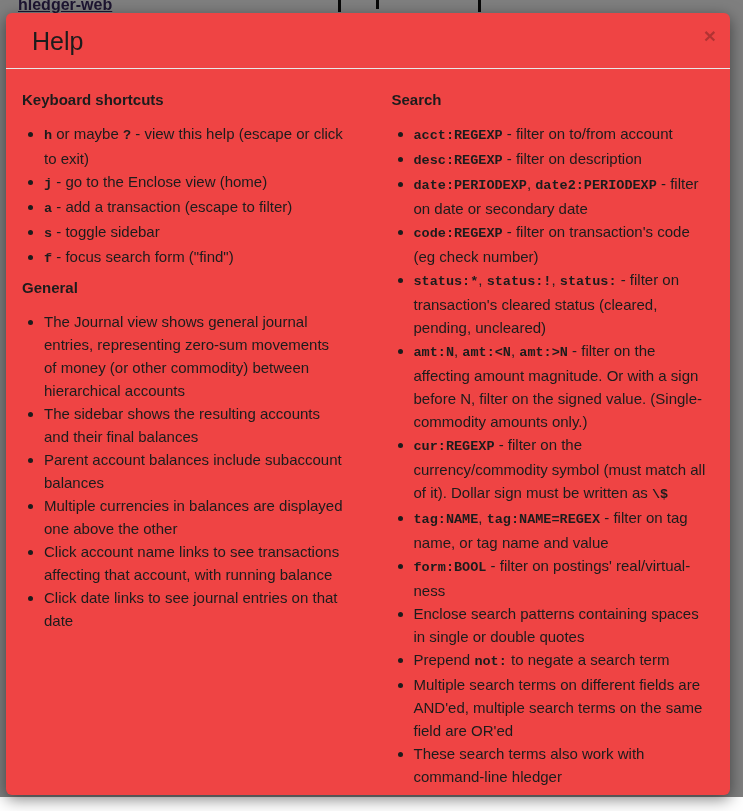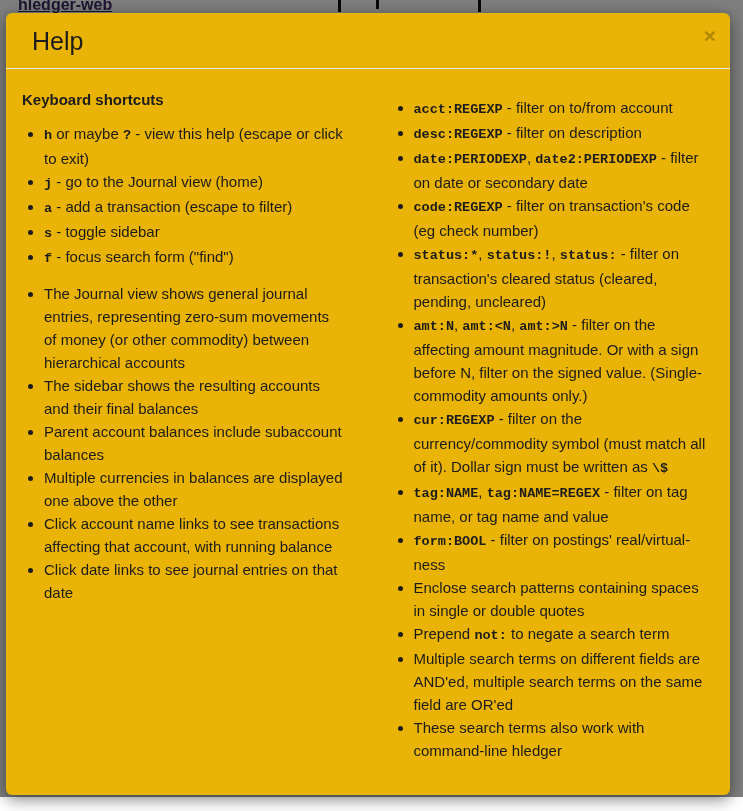--- a/index.html
+++ b/index.html
@@ -23,21 +23,21 @@
   .frag1 { left: 338px; height: 12px; }
   .frag2 { left: 376px; height: 9px; }
   .frag3 { left: 478px; height: 12px; }
 
   .backdrop { position: absolute; inset: 0; background: rgba(0,0,0,0.5); }
 
   
   .modal {
     position: absolute; left: 6px; top: 13px;
     width: 724px; height: 782px;
-    background: #eab308; border-radius: 6px;
+    background: #ef4444; border-radius: 6px;
     box-shadow: 0 4px 16px rgba(0,0,0,0.5);
     box-sizing: border-box;
     color: #222;
   }
   .modal-header {
     position: relative;
     padding: 14px 15px 12px 26px;
     border-bottom: 1px solid #e8e8e8;
   }
   .modal-title {
@@ -95,35 +95,37 @@
   <div class="modal">
     <div class="modal-header">
       <h3 class="modal-title">Help</h3>
       <button class="close-btn">×</button>
     </div>
     <div class="modal-body">
       <div class="col">
           <h4>Keyboard shortcuts</h4>
           <ul>
             <li><code>h</code><span> or maybe </span><code>?</code><span> - view this help (escape or click to exit)</span></li>
-            <li><code>j</code><span> - go to the Journal view (home)</span></li>
+            <li><code>j</code><span> - go to the Enclose view (home)</span></li>
             <li><code>a</code><span> - add a transaction (escape to filter)</span></li>
             <li><code>s</code><span> - toggle sidebar</span></li>
             <li><code>f</code><span> - focus search form ("find")</span></li>
           </ul>
+          <h4>General</h4>
           <ul>
             <li><span>The Journal view shows general journal entries, representing zero-sum movements of money (or other commodity) between hierarchical accounts</span></li>
             <li><span>The sidebar shows the resulting accounts and their final balances</span></li>
             <li><span>Parent account balances include subaccount balances</span></li>
             <li><span>Multiple currencies in balances are displayed one above the other</span></li>
             <li><span>Click account name links to see transactions affecting that account, with running balance</span></li>
             <li><span>Click date links to see journal entries on that date</span></li>
           </ul>
         </div>
       <div class="col">
+          <h4>Search</h4>
           <ul>
             <li><code>acct:REGEXP</code><span> - filter on to/from account</span></li>
             <li><code>desc:REGEXP</code><span> - filter on description</span></li>
             <li><code>date:PERIODEXP</code><span>, </span><code>date2:PERIODEXP</code><span> - filter on date or secondary date</span></li>
             <li><code>code:REGEXP</code><span> - filter on transaction's code (eg check number)</span></li>
             <li><code>status:*</code><span>, </span><code>status:!</code><span>, </span><code>status:</code><span> - filter on transaction's cleared status (cleared, pending, uncleared)</span></li>
             <li><code>amt:N</code><span>, </span><code>amt:&lt;N</code><span>, </span><code>amt:&gt;N</code><span> - filter on the affecting amount magnitude. Or with a sign before N, filter on the signed value. (Single-commodity amounts only.)</span></li>
             <li><code>cur:REGEXP</code><span> - filter on the currency/commodity symbol (must match all of it). Dollar sign must be written as </span><code>\$</code></li>
             <li><code>tag:NAME</code><span>, </span><code>tag:NAME=REGEX</code><span> - filter on tag name, or tag name and value</span></li>
             <li><code>form:BOOL</code><span> - filter on postings' real/virtual-ness</span></li>

